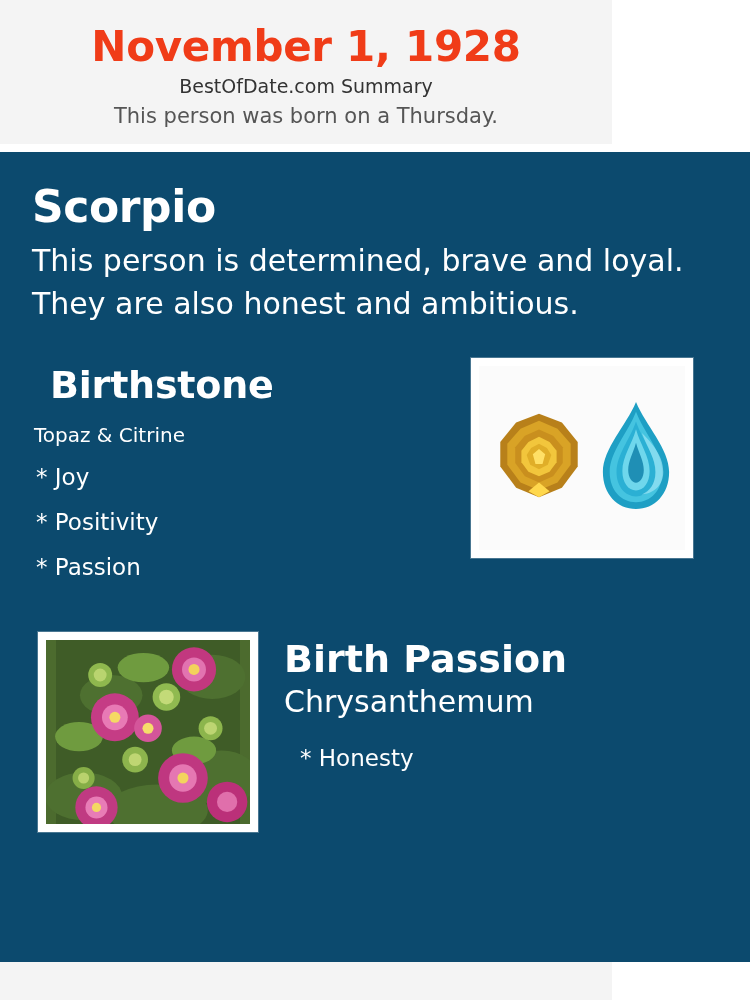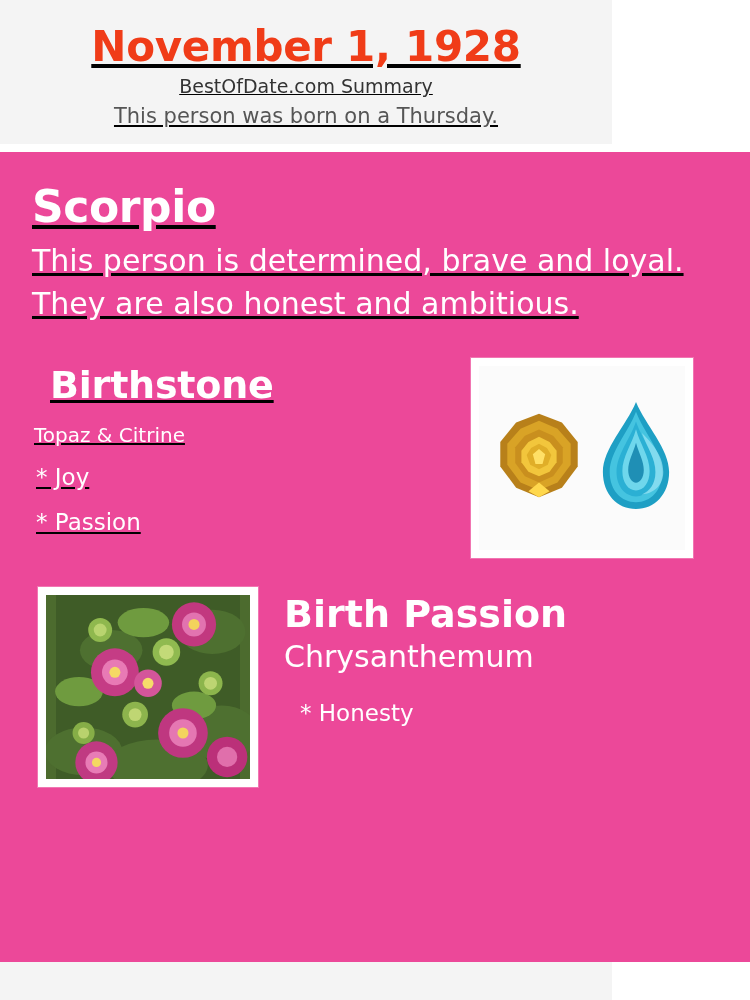--- a/index.html
+++ b/index.html
@@ -11,21 +11,20 @@
     height: 1000px;
     background: #ffffff;
     font-family: "DejaVu Sans", sans-serif;
     overflow: hidden;
   }
   .page {
     width: 612px;
     height: 1000px;
     position: relative;
     background: #f4f4f4;
-    text-decoration: underline;
   }
 
   
   .header {
     background: #f4f4f4;
     padding-top: 24px;
     text-align: center;
   }
   .header-date {
     color: #f03c18;
@@ -48,21 +47,21 @@
     margin: 0 0 16px 0;
   }
   .divider {
     height: 8px;
     background: #ffffff;
     width: 100%;
   }
 
   
   .body-panel {
-    background: #ec4899;
+    background: #0c4a6e;
     width: 750px;
     height: 810px;
     padding: 0;
     position: relative;
     color: #ffffff;
     box-sizing: border-box;
   }
 
   .sign-name {
     font-size: 44px;
@@ -202,20 +201,21 @@
 
   <div class="body-panel">
 
     <div class="sign-name">Scorpio</div>
     <div class="sign-desc">This person is determined, brave and loyal. They are also honest and ambitious.</div>
 
     <div class="stone-block">
       <div class="section-title">Birthstone</div>
       <div class="section-sub">Topaz &amp; Citrine</div>
       <div class="bullet">* Joy</div>
+      <div class="bullet">* Positivity</div>
       <div class="bullet">* Passion</div>
 
       <div class="photo-frame stone-photo-frame">
         <div class="stone-photo">
 
           <svg class="gem-citrine" viewBox="0 0 100 100">
             <polygon points="50,2 76,12 94,34 94,62 76,86 50,97 24,86 6,62 6,34 24,12" fill="#b8801a"></polygon>
             <polygon points="50,10 71,19 86,36 86,60 71,80 50,89 29,80 14,60 14,36 29,19" fill="#d9a326"></polygon>
             <polygon points="50,20 66,27 77,40 77,58 66,73 50,80 34,73 23,58 23,40 34,27" fill="#c98f1e"></polygon>
             <polygon points="50,28 62,34 70,44 70,57 62,68 50,73 38,68 30,57 30,44 38,34" fill="#f2c63c"></polygon>

